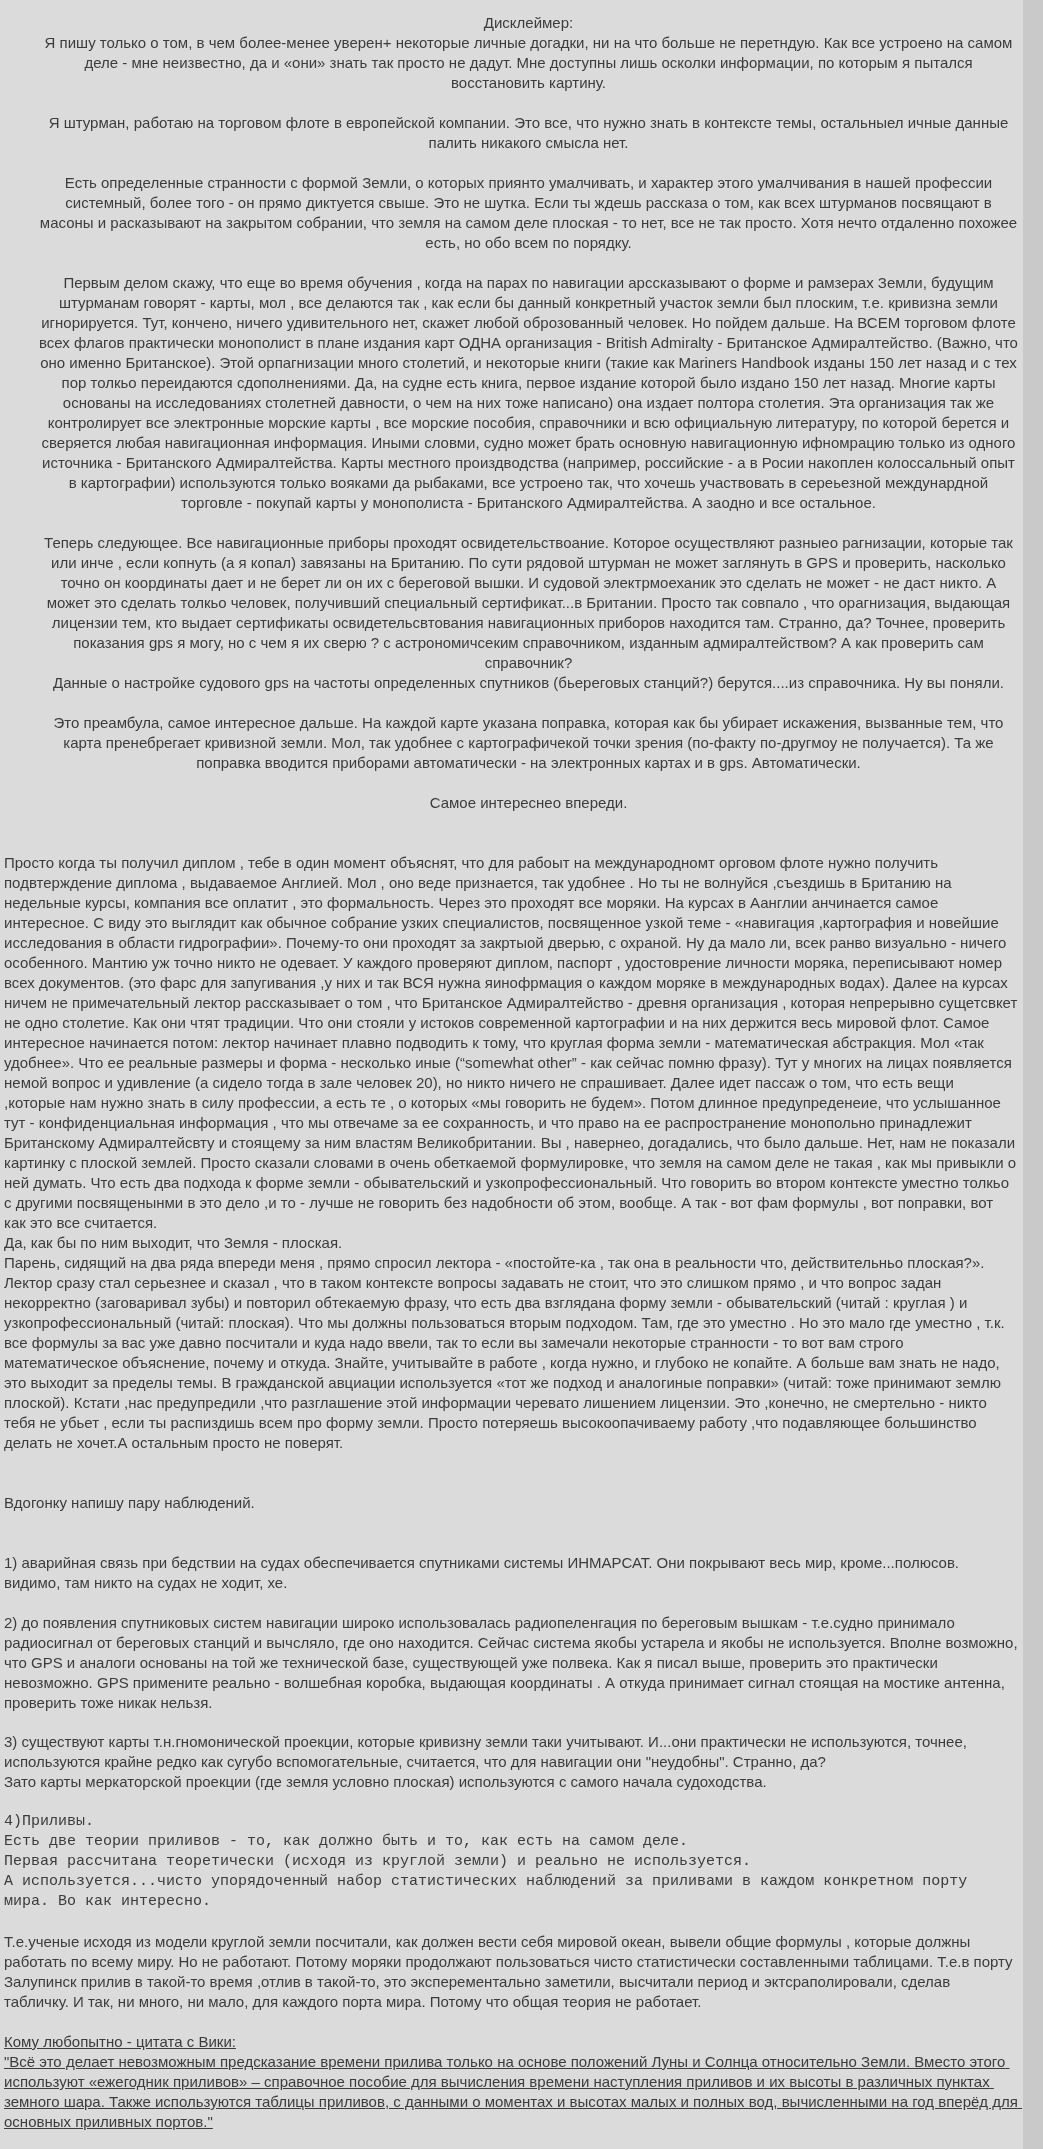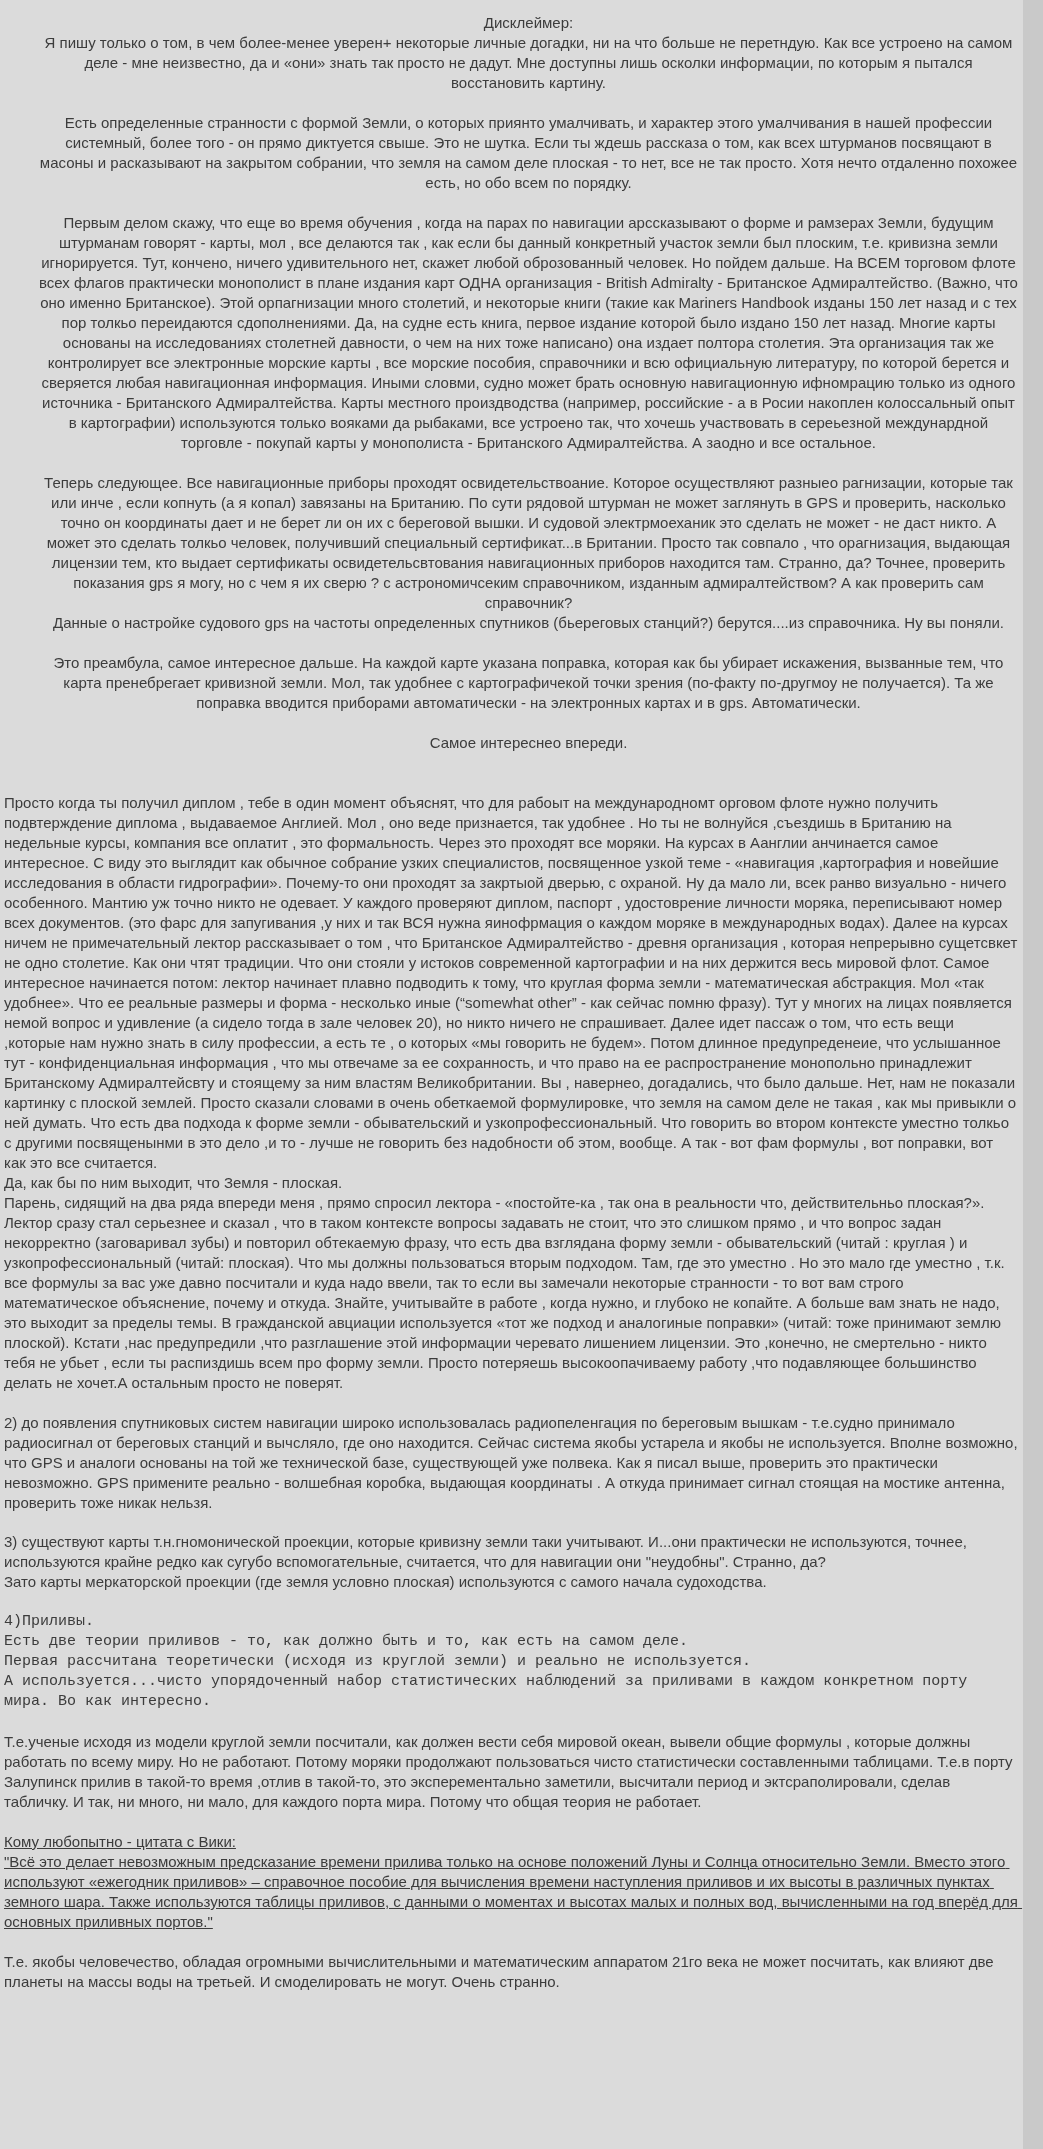--- a/index.html
+++ b/index.html
@@ -40,31 +40,35 @@
     background: #c9c9c9;
   }
 </style>
 </head>
 <body style="background: rgb(219, 219, 219);">
 
 <div class="doc" id="doc-root" style="color: rgb(60, 60, 60);">
     <div class="section indent-large">
       <p style="margin-top: 0px;">Дисклеймер:
 Я пишу только о том, в чем более-менее уверен+ некоторые личные догадки, ни на что больше не перетндую. Как все устроено на самом деле - мне неизвестно, да и «они» знать так просто не дадут. Мне доступны лишь осколки информации, по которым я пытался восстановить картину.</p>
+      <p style="margin-top: 20px;">Я штурман, работаю на торговом флоте в европейской компании. Это все, что нужно знать в контексте темы, остальныел ичные данные палить никакого смысла нет.</p>
       <p style="margin-top: 20px;">Есть определенные странности с формой Земли, о которых приянто умалчивать, и характер этого умалчивания в нашей профессии системный, более того - он прямо диктуется свыше. Это не шутка. Если ты ждешь рассказа о том, как всех штурманов посвящают в масоны и расказывают на закрытом собрании, что земля на самом деле плоская - то нет, все не так просто. Хотя нечто отдаленно похожее есть, но обо всем по порядку.</p>
       <p style="margin-top: 20px;">Первым делом скажу, что еще во время обучения , когда на парах по навигации арссказывают о форме и рамзерах Земли, будущим штурманам говорят - карты, мол , все делаются так , как если бы данный конкретный участок земли был плоским, т.е. кривизна земли игнорируется. Тут, кончено, ничего удивительного нет, скажет любой оброзованный человек. Но пойдем дальше. На ВСЕМ торговом флоте всех флагов практически монополист в плане издания карт ОДНА организация - British Admiralty - Британское Адмиралтейство. (Важно, что оно именно Британское). Этой орпагнизации много столетий, и некоторые книги (такие как Mariners Handbook изданы 150 лет назад и с тех пор толкьо переидаются сдополнениями. Да, на судне есть книга, первое издание которой было издано 150 лет назад. Многие карты основаны на исследованиях столетней давности, о чем на них тоже написано) она издает полтора столетия. Эта организация так же контролирует все электронные морские карты , все морские пособия, справочники и всю официальную литературу, по которой берется и сверяется любая навигационная информация. Иными словми, судно может брать основную навигационную ифномрацию только из одного источника - Британского Адмиралтейства. Карты местного произдводства (например, российские - а в Росии накоплен колоссальный опыт в картографии) используются только вояками да рыбаками, все устроено так, что хочешь участвовать в сереьезной междунардной торговле - покупай карты у монополиста - Британского Адмиралтейства. А заодно и все остальное.</p>
       <p style="margin-top: 20px;">Теперь следующее. Все навигационные приборы проходят освидетельствоание. Которое осуществляют разныео рагнизации, которые так или инче , если копнуть (а я копал) завязаны на Британию. По сути рядовой штурман не может заглянуть в GPS и проверить, насколько точно он координаты дает и не берет ли он их с береговой вышки. И судовой электрмоеханик это сделать не может - не даст никто. А может это сделать толкьо человек, получивший специальный сертификат...в Британии. Просто так совпало , что орагнизация, выдающая лицензии тем, кто выдает сертификаты освидетельсвтования навигационных приборов находится там. Странно, да? Точнее, проверить показания gps я могу, но с чем я их сверю ? с астрономичсеким справочником, изданным адмиралтейством? А как проверить сам справочник?
 Данные о настройке судового gps на частоты определенных спутников (бьереговых станций?) берутся....из справочника. Ну вы поняли.</p>
       <p style="margin-top: 20px;">Это преамбула, самое интересное дальше. На каждой карте указана поправка, которая как бы убирает искажения, вызванные тем, что карта пренебрегает кривизной земли. Мол, так удобнее с картографичекой точки зрения (по-факту по-другмоу не получается). Та же поправка вводится приборами автоматически - на электронных картах и в gps. Автоматически.</p>
       <p style="margin-top: 20px;">Самое интереснео впереди.</p>
     </div>
     <div class="section indent-small">
       <p style="margin-top: 40px;">Просто когда ты получил диплом , тебе в один момент объяснят, что для рабоыт на международномт орговом флоте нужно получить подвтерждение диплома , выдаваемое Англией. Мол , оно веде признается, так удобнее . Но ты не волнуйся ,съездишь в Британию на недельные курсы, компания все оплатит , это формальность. Через это проходят все моряки. На курсах в Аанглии анчинается самое интересное. С виду это выглядит как обычное собрание узких специалистов, посвященное узкой теме - «навигация ,картография и новейшие исследования в области гидрографии». Почему-то они проходят за закртыой дверью, с охраной. Ну да мало ли, всек ранво визуально - ничего особенного. Мантию уж точно никто не одевает. У каждого проверяют диплом, паспорт , удостоврение личности моряка, переписывают номер всех документов. (это фарс для запугивания ,у них и так ВСЯ нужна яинофрмация о каждом моряке в международных водах). Далее на курсах ничем не примечательный лектор рассказывает о том , что Британское Адмиралтейство - древня организация , которая непрерывно сущетсвкет не одно столетие. Как они чтят традиции. Что они стояли у истоков современной картографии и на них держится весь мировой флот. Самое интересное начинается потом: лектор начинает плавно подводить к тому, что круглая форма земли - математическая абстракция. Мол «так удобнее». Что ее реальные размеры и форма - несколько иные (“somewhat other” - как сейчас помню фразу). Тут у многих на лицах появляется немой вопрос и удивление (а сидело тогда в зале человек 20), но никто ничего не спрашивает. Далее идет пассаж о том, что есть вещи ,которые нам нужно знать в силу профессии, а есть те , о которых «мы говорить не будем». Потом длинное предупреденеие, что услышанное тут - конфиденциальная информация , что мы отвечаме за ее сохранность, и что право на ее распространение монопольно принадлежит Британскому Адмиралтейсвту и стоящему за ним властям Великобритании. Вы , навернео, догадались, что было дальше. Нет, нам не показали картинку с плоской землей. Просто сказали словами в очень обеткаемой формулировке, что земля на самом деле не такая , как мы привыкли о ней думать. Что есть два подхода к форме земли - обывательский и узкопрофессиональный. Что говорить во втором контексте уместно толкьо с другими посвященынми в это дело ,и то - лучше не говорить без надобности об этом, вообще. А так - вот фам формулы , вот поправки, вот как это все считается.
 Да, как бы по ним выходит, что Земля - плоская.
 Парень, сидящий на два ряда впереди меня , прямо спросил лектора - «постойте-ка , так она в реальности что, действительньо плоская?». Лектор сразу стал серьезнее и сказал , что в таком контексте вопросы задавать не стоит, что это слишком прямо , и что вопрос задан некорректно (заговаривал зубы) и повторил обтекаемую фразу, что есть два взглядана форму земли - обывательский (читай : круглая ) и узкопрофессиональный (читай: плоская). Что мы должны пользоваться вторым подходом. Там, где это уместно . Но это мало где уместно , т.к. все формулы за вас уже давно посчитали и куда надо ввели, так то если вы замечали некоторые странности - то вот вам строго математическое объяснение, почему и откуда. Знайте, учитывайте в работе , когда нужно, и глубоко не копайте. А больше вам знать не надо, это выходит за пределы темы. В гражданской авциации используется «тот же подход и аналогиные поправки» (читай: тоже принимают землю плоской). Кстати ,нас предупредили ,что разглашение этой информации черевато лишением лицензии. Это ,конечно, не смертельно - никто тебя не убьет , если ты распиздишь всем про форму земли. Просто потеряешь высокоопачиваему работу ,что подавляющее большинство делать не хочет.А остальным просто не поверят.</p>
+      <p style="margin-top: 40px;">Вдогонку напишу пару наблюдений.</p>
+      <p style="margin-top: 40px;">1) аварийная связь при бедствии на судах обеспечивается спутниками системы ИНМАРСАТ. Они покрывают весь мир, кроме...полюсов.
+видимо, там никто на судах не ходит, хе.</p>
       <p style="margin-top: 20px;">2) до появления спутниковых систем навигации широко использовалась радиопеленгация по береговым вышкам - т.е.судно принимало радиосигнал от береговых станций и вычсляло, где оно находится. Сейчас система якобы устарела и якобы не используется. Вполне возможно, что GPS и аналоги основаны на той же технической базе, существующей уже полвека. Как я писал выше, проверить это практически невозможно. GPS примените реально - волшебная коробка, выдающая координаты . А откуда принимает сигнал стоящая на мостике антенна, проверить тоже никак нельзя.</p>
       <p style="margin-top: 19px;">3) существуют карты т.н.гномонической проекции, которые кривизну земли таки учитывают. И...они практически не используются, точнее, используются крайне редко как сугубо вспомогательные, считается, что для навигации они "неудобны". Странно, да?
 Зато карты меркаторской проекции (где земля условно плоская) используются с самого начала судоходства.</p>
       <p style="margin-top: 20px; font-family: Liberation Mono, monospace;">4)Приливы.
 Есть две теории приливов - то, как должно быть и то, как есть на самом деле.
 Первая рассчитана теоретически (исходя из круглой земли) и реально не используется.
 А используется...чисто упорядоченный набор статистических наблюдений за приливами в каждом конкретном порту мира. Во как интересно.</p>
       <p style="margin-top: 20px;">Т.е.ученые исходя из модели круглой земли посчитали, как должен вести себя мировой океан, вывели общие формулы , которые должны работать по всему миру. Но не работают. Потому моряки продолжают пользоваться чисто статистически составленными таблицами. Т.е.в порту Залупинск прилив в такой-то время ,отлив в такой-то, это эксперементально заметили, высчитали период и эктсраполировали, сделав табличку. И так, ни много, ни мало, для каждого порта мира. Потому что общая теория не работает.</p>
       <p style="margin-top: 20px; text-decoration: underline;">Кому любопытно - цитата с Вики:
 "Всё это делает невозможным предсказание времени прилива только на основе положений Луны и Солнца относительно Земли. Вместо этого используют «ежегодник приливов» – справочное пособие для вычисления времени наступления приливов и их высоты в различных пунктах земного шара. Также используются таблицы приливов, с данными о моментах и высотах малых и полных вод, вычисленными на год вперёд для основных приливных портов."</p>

